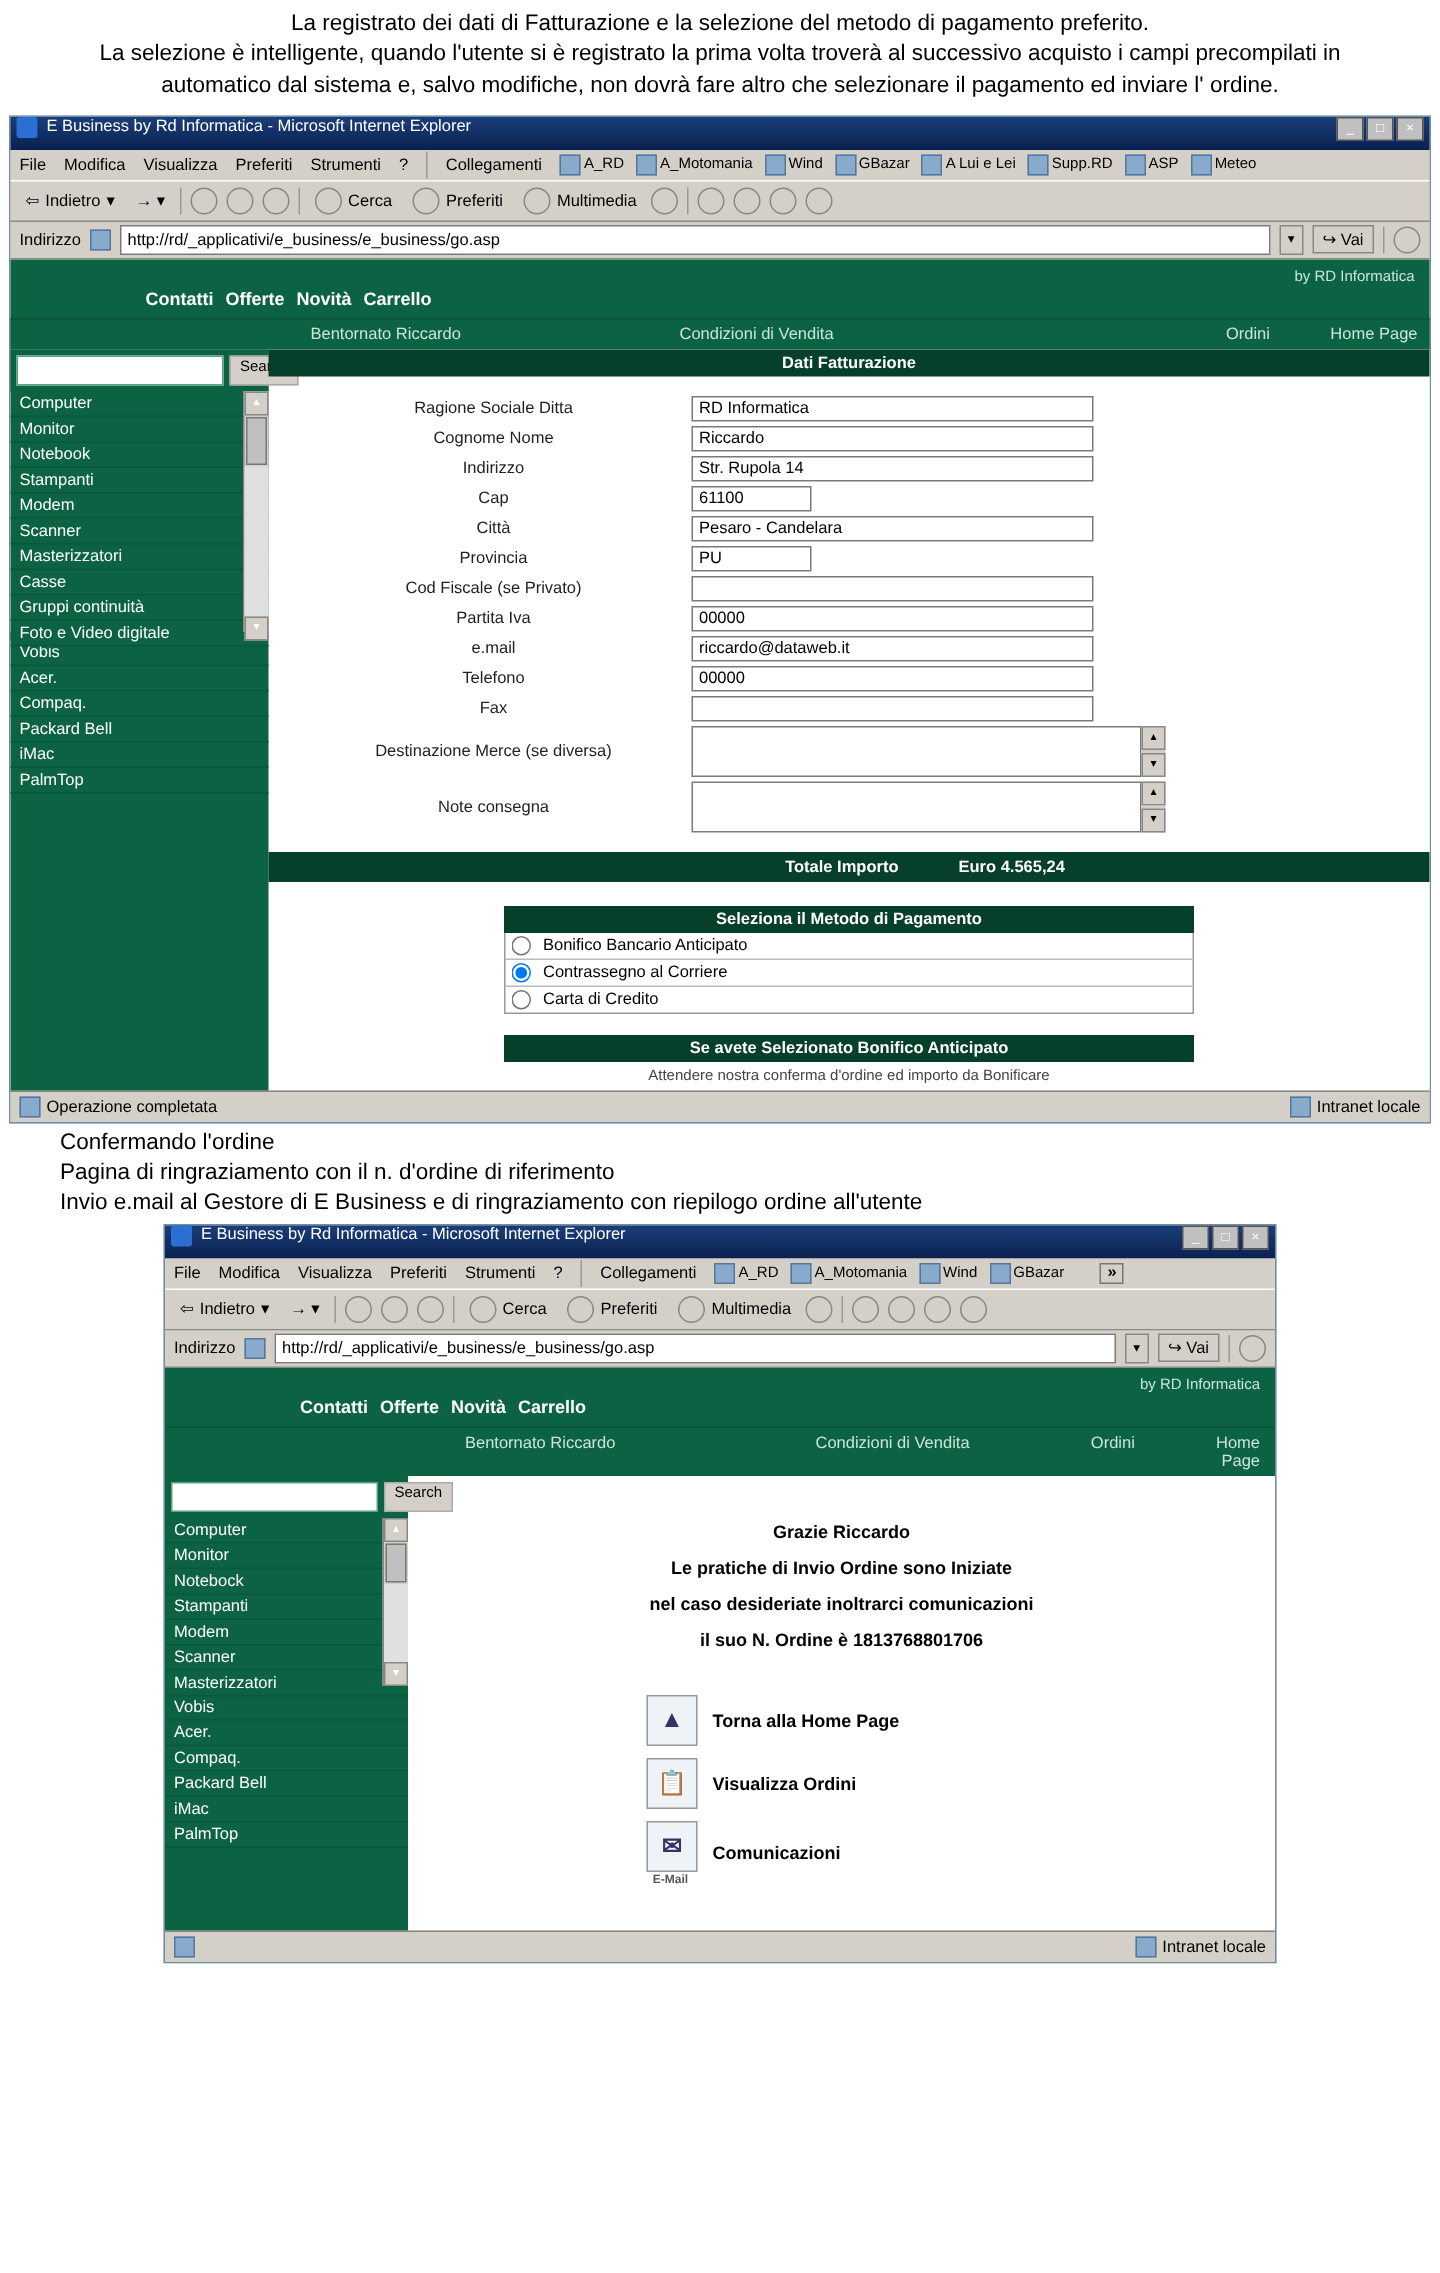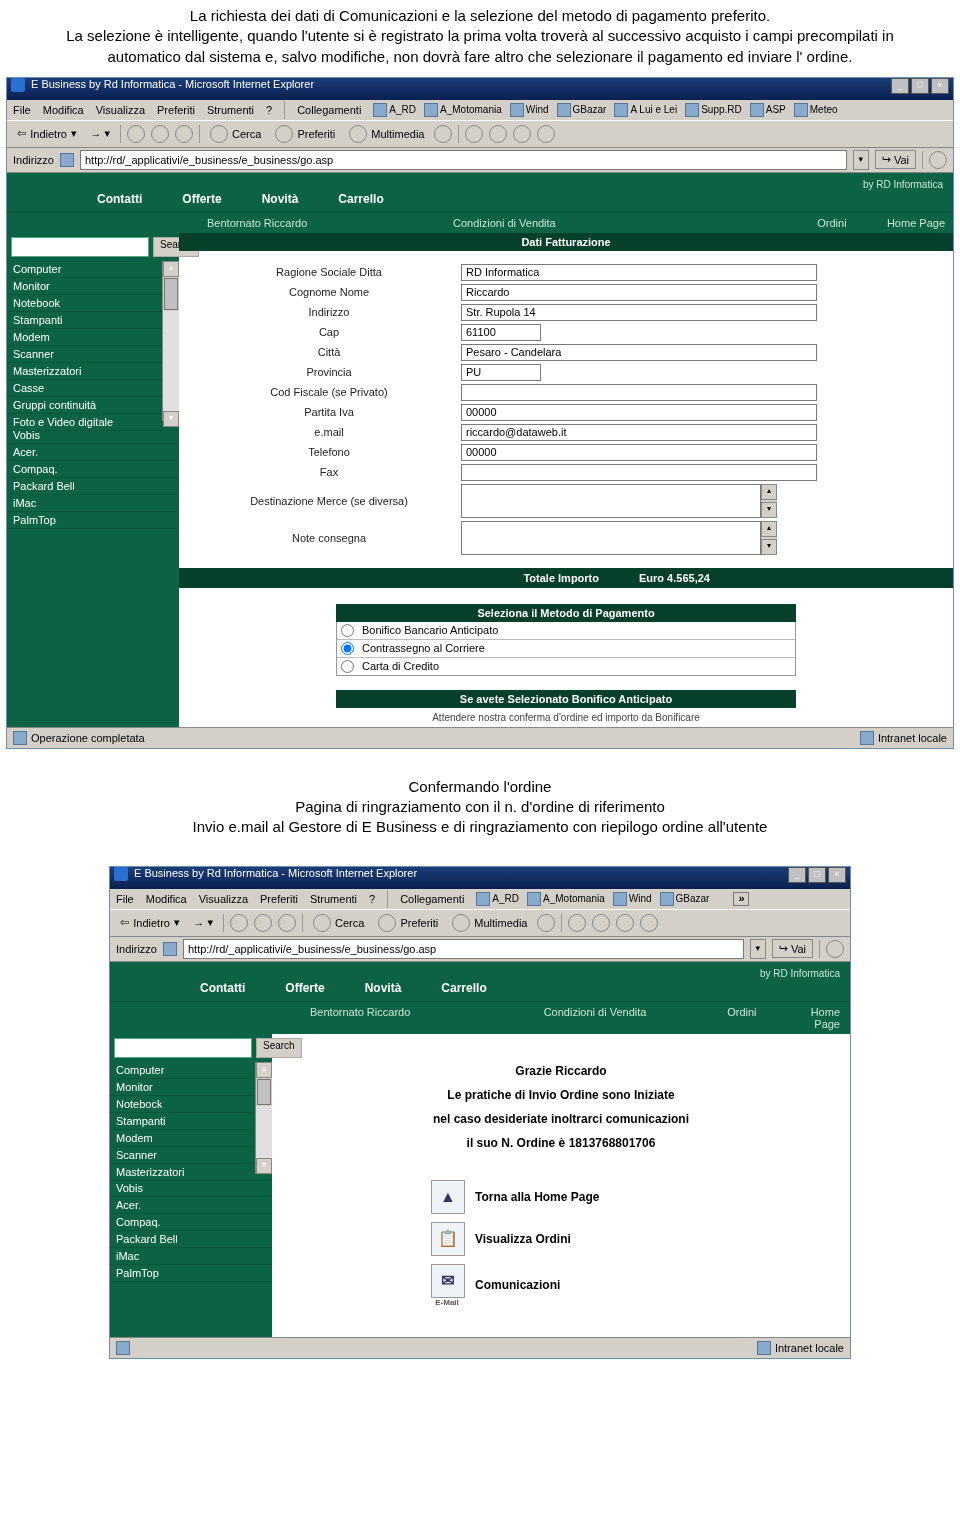--- a/index.html
+++ b/index.html
@@ -20,21 +20,21 @@
   .sep { width:1px; height:18px; background:#999; }
   .round-ic { width:16px; height:16px; border-radius:50%; background:#d4d0c8; border:1px solid #888; }
   .addrbar { height:24px; background:#d4d0c8; display:flex; align-items:center; padding:0 6px; gap:6px; font-size:11px; border-bottom:1px solid #888; }
   .addrbar input { flex:1; height:18px; font-size:11px; padding:0 4px; border:1px solid #7a7a7a; background:#fff; }
   .go-btn { padding:2px 6px; border:1px solid #888; background:#d4d0c8; display:flex; align-items:center; gap:3px; }
   .addrbar .dd { width:14px; height:18px; border:1px solid #888; background:#d4d0c8; text-align:center; line-height:16px; font-size:9px; }
 
   .app { background:#fff; }
   
   .nav-top { background:#0c6343; color:#fff; padding:6px 0 0; }
-  .nav-top .tabs { display:flex; gap:40px; padding:0 0 6px 90px; font-size:12px; font-weight:bold; }
+  .nav-top .tabs { display:flex; gap:8px; padding:0 0 6px 90px; font-size:12px; font-weight:bold; }
   .nav-top .tabs span { cursor:pointer; }
   .nav-sub { background:#0c6343; color:#cbe5d7; font-size:11px; padding:4px 0; border-top:1px solid #0a5139; }
   .nav-sub .row { display:flex; }
   .nav-sub .c1 { width:300px; padding-left:200px; }
   .nav-sub .c2 { width:280px; }
   .nav-sub .c3 { width:200px; text-align:right; }
   .nav-sub .c4 { width:120px; text-align:right; padding-right:8px; }
   .byline { text-align:right; font-size:10px; color:#cbe5d7; padding:0 10px 2px; }
 
   .app-body { display:flex; background:#fff; }
@@ -49,21 +49,21 @@
   .sb-btn { height:14px; border:1px solid #888; background:#d4d0c8; font-size:8px; text-align:center; line-height:12px; }
   .sb-track { background:#e0e0e0; }
   .sb-thumb { background:#c0c0c0; border:1px solid #777; margin:1px; }
   .brand-list div { padding:2px 6px; border-bottom:1px solid #09573b; cursor:pointer; }
 
   .main { flex:1; }
   .header-bar { background:#063f2a; color:#fff; text-align:center; font-weight:bold; font-size:11px; padding:3px 0; }
   .form-area { padding:10px 30px; }
   .frow { display:flex; align-items:center; margin:3px 0; }
   .flabel { width:240px; text-align:center; padding-right:12px; font-size:11px; color:#222; }
-  .finput { width:356px; height:17px; border:1px solid #7a7a7a; background:#fff; font-size:11px; padding:1px 4px; box-sizing:border-box; }
+  .finput { width:268px; height:17px; border:1px solid #7a7a7a; background:#fff; font-size:11px; padding:1px 4px; box-sizing:border-box; }
   .finput.short { width:80px; }
   .ftextarea { width:300px; height:34px; border:1px solid #7a7a7a; background:#fff; font-size:11px; padding:1px 4px; resize:none; box-sizing:border-box; }
   .ta-wrap { display:flex; }
   .ta-sb { width:16px; display:flex; flex-direction:column; }
   .ta-sb .sb-btn { flex:none; }
   .ta-sb .mid { flex:1; background:#d4d0c8; }
 
   .total-bar { background:#063f2a; color:#fff; font-weight:bold; font-size:11px; padding:4px 0; display:flex; }
   .total-bar .l { width:420px; text-align:right; padding-right:40px; }
   .pay-section { margin:16px auto 0; width:460px; }
@@ -73,21 +73,21 @@
   .pay-row:last-child { border-bottom:none; }
   .pay-row input { margin:0; }
   .notice-bar { background:#063f2a; color:#fff; text-align:center; font-weight:bold; font-size:11px; padding:3px 0; margin-top:14px; }
   .subnote { text-align:center; font-size:10px; color:#444; padding:4px 0; }
 
   .statusbar { height:20px; background:#d4d0c8; border-top:1px solid #888; display:flex; align-items:center; font-size:11px; padding:0 6px; }
   .statusbar .left { display:flex; align-items:center; gap:4px;text-align:right; }
   .statusbar .spacer { flex:1; }
   .statusbar .right { display:flex; align-items:center; gap:4px; }
 
-  .caption { text-align:center; font-size:15px; line-height:1.35; padding:28px 40px; }
+  .caption { font-size:15px; line-height:1.35; padding:3px 40px; }
 
   
   .screenshot2 { border:1px solid #6f8fa8; background:#d4d0c8; margin:0 auto; width:740px; }
   .screenshot2 .app2-body { display:flex; background:#fff; }
   .thanks { flex:1; text-align:center; padding:20px 10px; font-size:12px; }
   .thanks p { margin:10px 0; font-weight:bold; }
   .action-box { margin:30px auto 10px; width:260px; text-align:left; }
   .action-row { display:flex; align-items:center; gap:10px; margin:8px 0; font-weight:bold; font-size:12px; }
   .action-ic { width:32px; height:32px; border:1px solid #999; background:#eef3f7; display:flex; align-items:center; justify-content:center; font-size:16px; color:#336; }
   .small-label { font-size:8px; color:#555; text-align:center; width:32px; }
@@ -103,21 +103,21 @@
   .scrollbar2 { position:absolute; right:0; top:0; bottom:0; width:16px; background:#d4d0c8; border-left:1px solid #888; display:flex; flex-direction:column; }
   .scrollbar2 .mid { flex:1; background:#e0e0e0; }
 
   .more-icon { width:14px; height:12px; text-align:center; font-weight:bold; color:#000; background:#d4d0c8; border:1px solid #777; font-size:11px; line-height:10px; }
 </style>
 </head>
 <body>
 <div class="page">
 
 <div class="intro">
-  <div>La richiesta dei dati di Comunicazioni e la selezione del metodo di pagamento preferito.</div>
+  <div>La registrato dei dati di Fatturazione e la selezione del metodo di pagamento preferito.</div>
   <div>La selezione è intelligente, quando l'utente si è registrato la prima volta troverà al successivo acquisto i campi precompilati in automatico dal sistema e, salvo modifiche, non dovrà fare altro che selezionare il pagamento ed inviare l' ordine.</div>
 </div>
 
 <div class="screenshot">
   <div class="titlebar">
     <div class="ie-icon"></div>
     <span>E Business by Rd Informatica - Microsoft Internet Explorer</span>
     <div class="spacer"></div>
     <div class="win-btns">
       <div class="win-btn">_</div>

